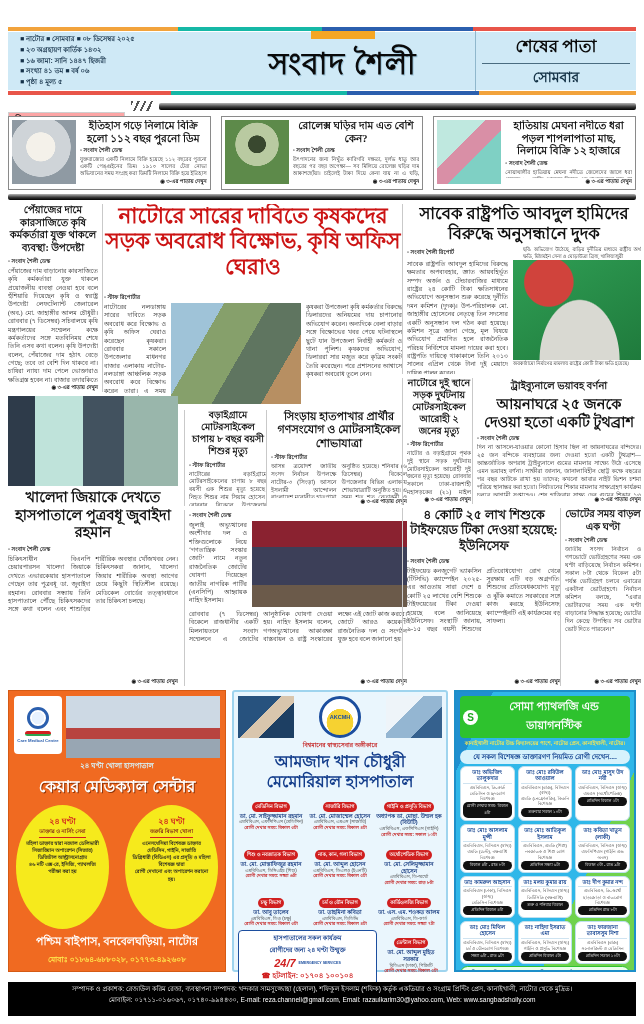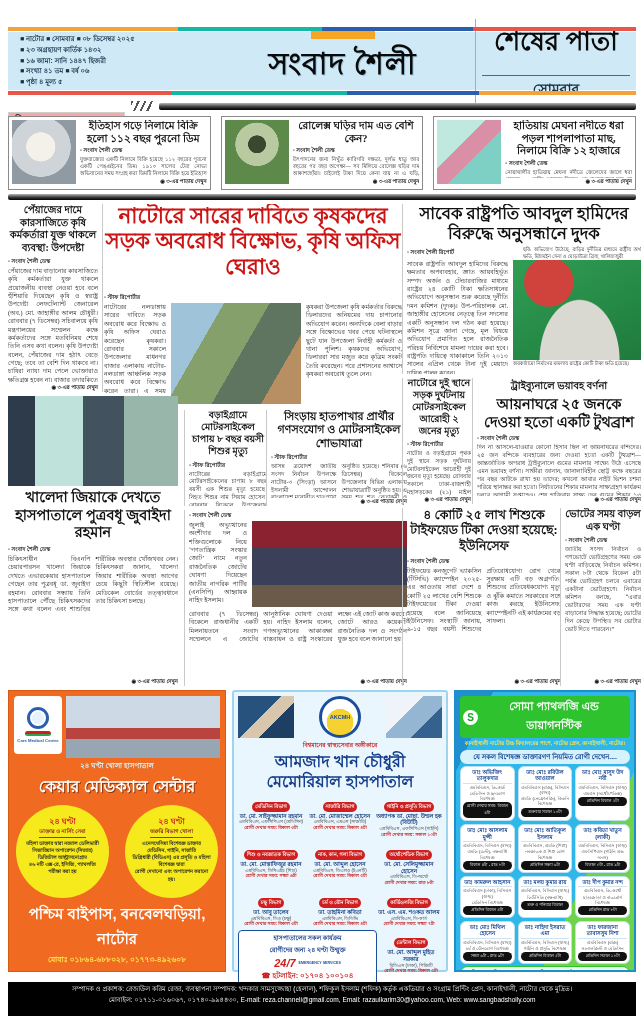--- a/index.html
+++ b/index.html
@@ -8,21 +8,21 @@
   
   .masthead{position:absolute;left:8px;right:8px;top:32px;height:58px;background:#cfe9f6;display:flex;align-items:center;}
   .band-bar{position:absolute;left:0;right:0;height:4px;}
   .band-bar.top{top:-5px;background:linear-gradient(90deg,#f2a33c 0 27%,#15b8a6 27% 50%,#2b5fae 50% 74%,#e85549 74% 100%);}
   .band-bar.bot{bottom:-5px;background:linear-gradient(90deg,#e85549 0 26%,#15b8a6 26% 54%,#2b5fae 54% 75%,#f2a33c 75% 100%);}
   .m-info{width:190px;padding-left:12px;font-family:"Liberation Sans",sans-serif;font-size:6.8px;font-weight:bold;color:#16324a;line-height:1.6;}
   .m-logo{flex:1;text-align:center;}
   .m-tag{width:64px;height:8px;background:#f5a623;margin:0 auto 1px auto;}
   .m-logo-text{font-size:30px;font-weight:900;letter-spacing:1px;color:#0a0a0a;text-shadow:1px 1px 0 #9fc7dd;}
   .m-right{width:148px;text-align:center;border-left:1px solid #8fb7cc;padding:2px 6px;}
-  .m-page-label{font-size:26px;font-weight:900;color:#0a0a0a;border-bottom:1px solid #4a6c80;padding-bottom:10px;}
+  .m-page-label{font-size:17px;font-weight:900;color:#0a0a0a;border-bottom:1px solid #4a6c80;padding-bottom:2px;}
   .m-day{font-size:14px;font-weight:bold;color:#143246;margin-top:2px;}
   
   .strip-label-row{position:absolute;left:8px;right:8px;top:100px;height:12px;display:flex;align-items:center;gap:6px;}
   .strip-label{font-size:9.5px;font-weight:700;background:#fca5a5;border:1px solid #cfcfcf;padding:0 6px;white-space:nowrap;margin-top:28px;}
   .slashes{width:22px;height:10px;background:repeating-linear-gradient(115deg,#555 0 2px,transparent 2px 6px);}
   .gradbar{flex:1;height:7px;border-radius:2px;background:linear-gradient(180deg,#b5b5b5 0,#3a3a3a 55%,#000 100%);}
   .gradbar2{position:absolute;left:8px;right:8px;top:194px;height:6px;border-radius:2px;background:linear-gradient(180deg,#b5b5b5 0,#3a3a3a 55%,#000 100%);}
   .teasers{position:absolute;left:8px;right:8px;top:116px;height:74px;display:flex;gap:10px;}
   .teaser{flex:1;border:1.5px solid #8a8a8a;padding:3px;display:flex;gap:4px;background:#fff;}
   .tz-ph{width:64px;height:64px;flex:none;}
@@ -64,21 +64,21 @@
   .care-logo-wave{width:26px;height:5px;background:linear-gradient(180deg,#d01f1f 0 50%,#2ea44f 50%);border-radius:3px;}
   .care-logo-text{font-size:4.3px;font-weight:bold;color:#2b5fae;text-align:center;}
   .ph-gate{flex:1;height:62px;background:linear-gradient(180deg,#cdd9e4 0 52%,#b8433f 52% 70%,#98a6b3 70%);}
   .care-t1{font-size:7px;font-weight:900;color:#d6f6ff;text-align:center;}
   .care-title{font-size:16px;font-weight:900;color:#fff;text-align:center;text-shadow:1px 1px 0 #8d3408;}
   .care-ovals{flex:1;display:flex;gap:16px;padding:2px 2px;}
   .oval{flex:1;background:#f6ea1c;border-radius:50%;padding:10px 7px;display:flex;flex-direction:column;align-items:center;overflow:hidden;}
   .oval-h{font-size:8px;font-weight:900;color:#d01f1f;}
   .oval-sub{font-size:5.4px;font-weight:bold;color:#7a1a1a;border-bottom:1.5px solid #d01f1f;padding-bottom:1px;margin-bottom:2px;text-align:center;}
   .oval-item{font-size:4.9px;line-height:1.45;color:#222;text-align:center;font-weight:bold;}
-  .care-addr{font-size:15px;font-weight:900;color:#fff;text-align:center;}
+  .care-addr{font-size:11px;font-weight:900;color:#fff;text-align:center;}
   .care-mob{font-size:7.5px;font-weight:900;color:#ffe84d;text-align:center;}
   .ad-akcmh{width:204px;flex:none;background:#eaf6fd;border:2px solid #9fd4ee;border-radius:3px;padding:4px;display:flex;flex-direction:column;gap:2px;}
   .ak-top{display:flex;gap:4px;align-items:center;justify-content:space-between;}
   .ph-hand{width:56px;height:42px;background:linear-gradient(135deg,#27527e 0 44%,#d9c6ad 44% 64%,#1d3f63 64%);}
   .ph-micro{width:56px;height:42px;background:linear-gradient(135deg,#eef4f9 0 38%,#94b6d2 38% 68%,#35618e 68%);}
   .ak-logo{width:36px;height:36px;border:3px solid #1c4e9e;border-radius:50%;background:radial-gradient(circle at 50% 65%,#f6d231 0 45%,#fff 46%);display:flex;align-items:center;justify-content:center;font-size:5.5px;font-weight:900;color:#1c4e9e;}
   .ak-tag{font-size:6px;font-weight:900;color:#c42525;text-align:center;}
   .ak-title{font-size:16px;font-weight:900;color:#143e8c;text-align:center;line-height:1.15;}
   .ak-grid{display:grid;grid-template-columns:repeat(3,1fr);gap:3px;flex:1;}
   .ak-cell{text-align:center;overflow:hidden;}

